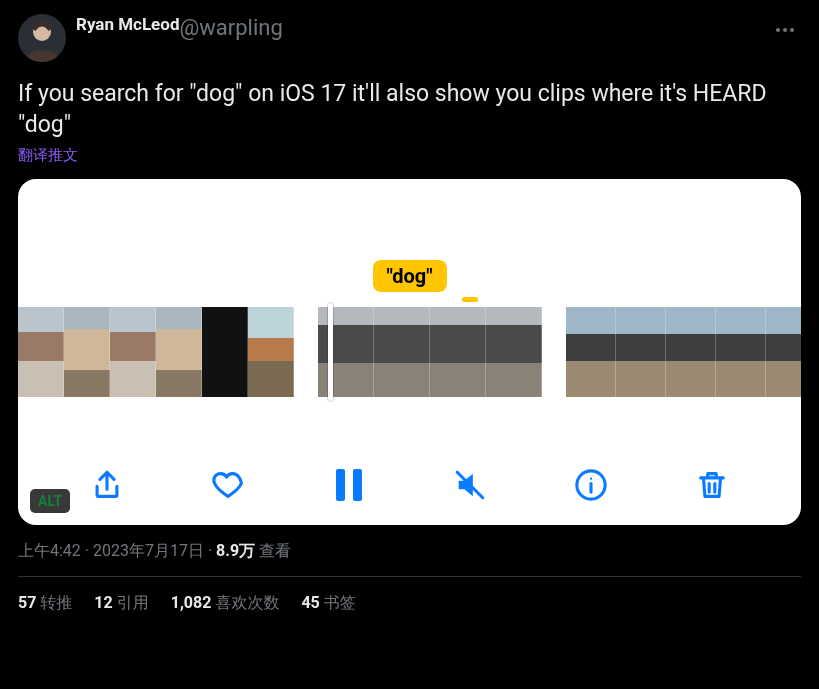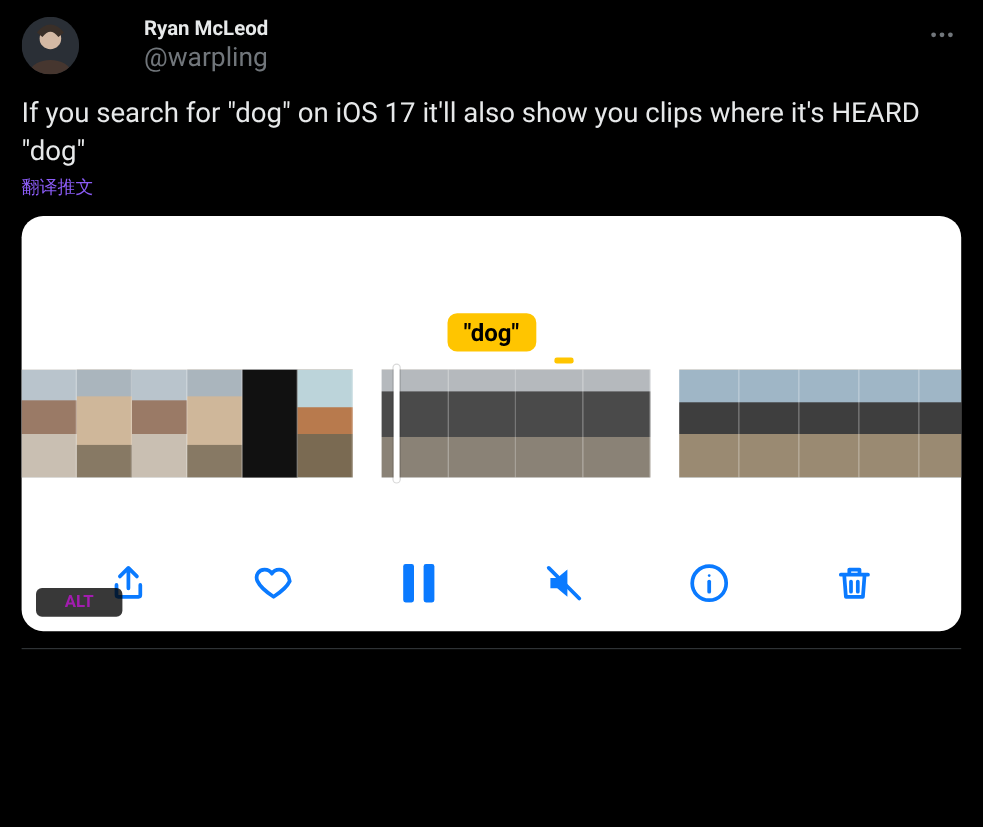--- a/index.html
+++ b/index.html
@@ -21,21 +21,21 @@
     position: relative;
   }
   .avatar {
     width: 48px;
     height: 48px;
     border-radius: 50%;
     overflow: hidden;
     flex: 0 0 48px;
   }
   .avatar svg { width: 100%; height: 100%; display: block; }
-  .user-block { display: flex; flex-direction: column; line-height: 1.25; margin-left: 44px; }
+  .user-block { display: flex; flex-direction: row; line-height: 1.25; }
   .display-name { font-weight: 700; font-size: 17px; color: #e7e9ea; }
   .handle { font-size: 22px; color: #71767b; }
   .more {
     position: absolute;
     right: 0;
     top: 0;
     color: #71767b;
     font-size: 18px;
     letter-spacing: 2px;
     padding: 2px 6px;
@@ -145,24 +145,24 @@
     justify-content: center;
   }
   .tb-btn svg { width: 34px; height: 34px; stroke: #0a7aff; fill: none; stroke-width: 2.2; stroke-linecap: round; stroke-linejoin: round; }
   .pause-bars { display: flex; gap: 8px; }
   .pause-bars span { width: 9px; height: 32px; background: #0a7aff; border-radius: 2px; display: block; }
   .alt-badge {
     position: absolute;
     left: 12px;
     bottom: 12px;
     background: rgba(0,0,0,0.78);
-    color: #a21caf;
+    color: #15803d;
     font-weight: 700;
     font-size: 14px;
-    padding: 4px 24px;
+    padding: 4px 8px;
     border-radius: 5px;
   }
   .meta-line {
     margin-top: 16px;
     font-size: 16px;
     color: #71767b;
   }
   .meta-line .strong { color: #e7e9ea; font-weight: 700; }
   .divider {
     margin-top: 14px;
@@ -270,17 +270,40 @@
       <div class="tb-btn">
         <svg viewBox="0 0 24 24">
             <path d="M4 7h16M9 7V4h6v3M6 7l1 13h10l1-13M10 11v6M14 11v6"></path>
           </svg>
       </div>
     </div>
 
     <div class="alt-badge">ALT</div>
   </div>
 
+  <div class="meta-line">
+    <span>上午4:42</span>
+    <span> · </span>
+    <span>2023年7月17日</span>
+    <span> · </span>
+    <span class="strong">8.9万</span>
+    <span> </span>
+    <span>查看</span>
+  </div>
 
   <div class="divider"></div>
 
+  <div class="stats">
+    <div class="stat-item">
+      <span class="n">57</span><span>转推</span>
+    </div>
+    <div class="stat-item">
+      <span class="n">12</span><span>引用</span>
+    </div>
+    <div class="stat-item">
+      <span class="n">1,082</span><span>喜欢次数</span>
+    </div>
+    <div class="stat-item">
+      <span class="n">45</span><span>书签</span>
+    </div>
+  </div>
 
 </div>
 
 </body></html>

